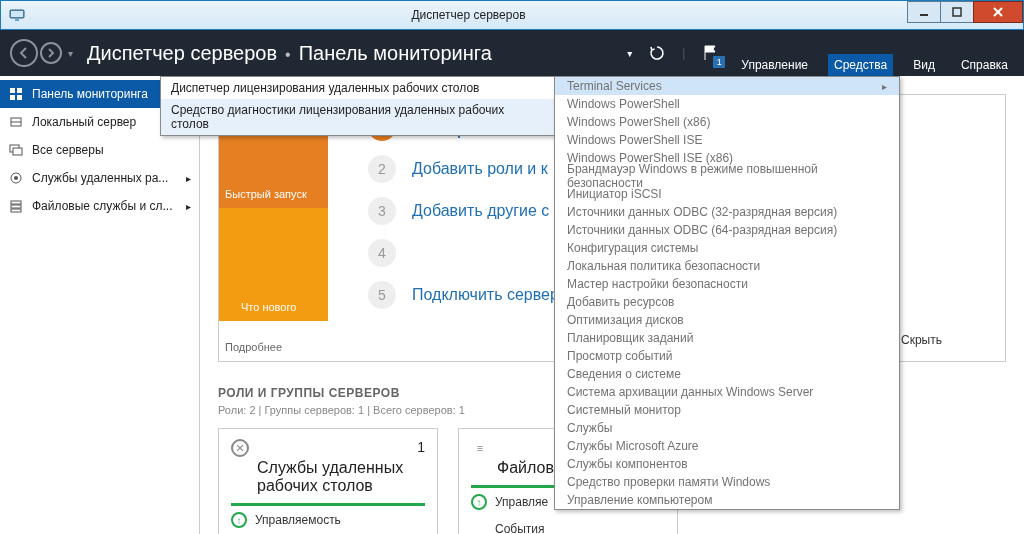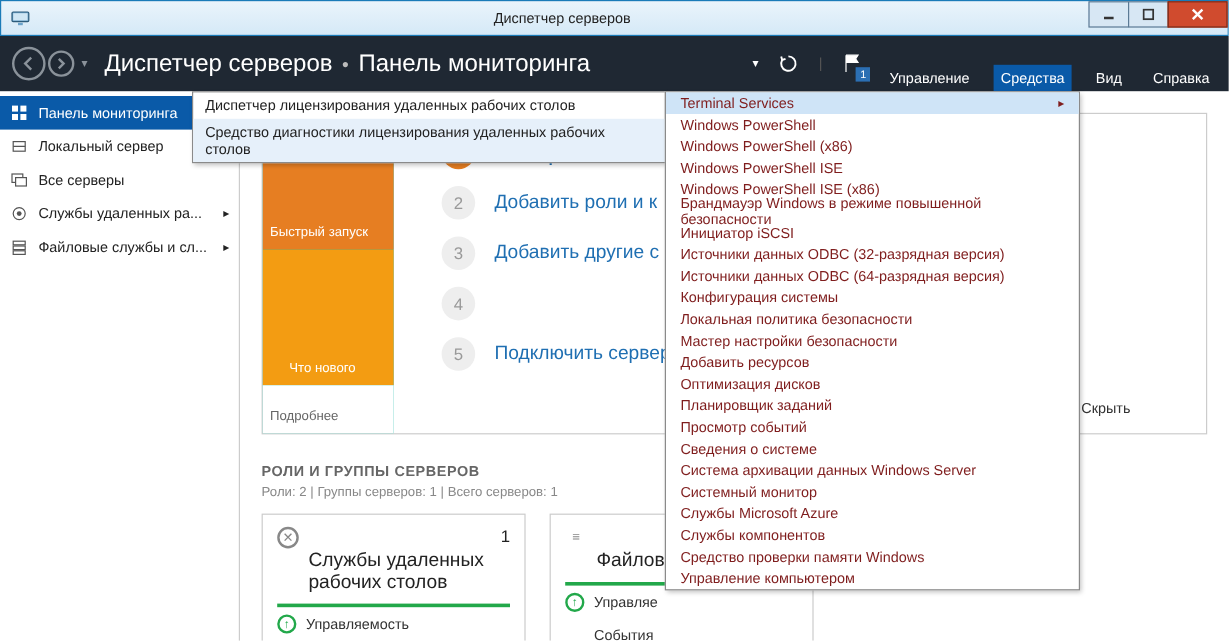--- a/index.html
+++ b/index.html
@@ -63,21 +63,21 @@
   .rolecard .rc-head .rcount { font-size:14px; }
   .rolecard .rc-row { display:flex; align-items:center; gap:8px; padding:6px 0; font-size:12px; color:#333;}
   .rolecard .rc-row .ricon-up { width:16px;height:16px;border:2px solid #22a84a;border-radius:50%;display:flex;align-items:center;justify-content:center;color:#22a84a;font-size:10px;}
 
   
   .submenu1 { position:absolute; top:76px; left:160px; width:395px; background:#fff; border:1px solid #8a8a8a; box-shadow:2px 2px 4px rgba(0,0,0,0.25); z-index:40;}
   .submenu1 .mi { padding:4px 10px; font-size:12px; color:#222; cursor:default;}
   .submenu1 .mi:hover, .submenu1 .mi.hover { background:#e6f0fa; }
 
   .submenu2 { position:absolute; top:76px; left:554px; width:346px; background:#fff; border:1px solid #8a8a8a; box-shadow:2px 2px 4px rgba(0,0,0,0.25); z-index:41;}
-  .submenu2 .mi { padding:2px 12px 2px 12px; font-size:12px; color:#7f1d1d; cursor:default; display:flex; align-items:center; height:18px;}
+  .submenu2 .mi { padding:2px 12px 2px 12px; font-size:12px; color:#737373; cursor:default; display:flex; align-items:center; height:18px;}
   .submenu2 .mi.hl { background:#cfe4f7; }
   .submenu2 .mi .arrow { margin-left:auto; font-size:10px;}
 </style>
 </head>
 <body>
 
 <div class="titlebar">
   <div class="icon-slot">
     <svg width="16" height="16" viewBox="0 0 16 16">
         <rect x="1" y="3" width="14" height="8" rx="1" fill="#6aa2c9" stroke="#2c5b7a"></rect>
@@ -293,17 +293,18 @@
     <div class="mi">Конфигурация системы</div>
     <div class="mi">Локальная политика безопасности</div>
     <div class="mi">Мастер настройки безопасности</div>
     <div class="mi">Добавить ресурсов</div>
     <div class="mi">Оптимизация дисков</div>
     <div class="mi">Планировщик заданий</div>
     <div class="mi">Просмотр событий</div>
     <div class="mi">Сведения о системе</div>
     <div class="mi">Система архивации данных Windows Server</div>
     <div class="mi">Системный монитор</div>
+    <div class="mi">Службы</div>
     <div class="mi">Службы Microsoft Azure</div>
     <div class="mi">Службы компонентов</div>
     <div class="mi">Средство проверки памяти Windows</div>
     <div class="mi">Управление компьютером</div>
   </div>
 
 </body></html>

